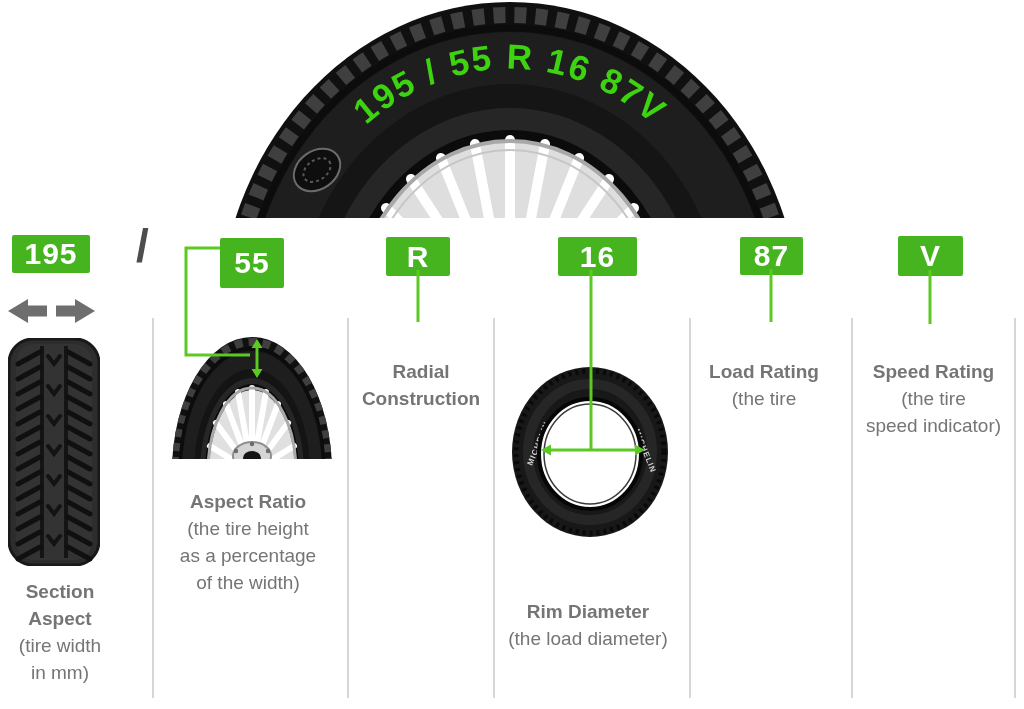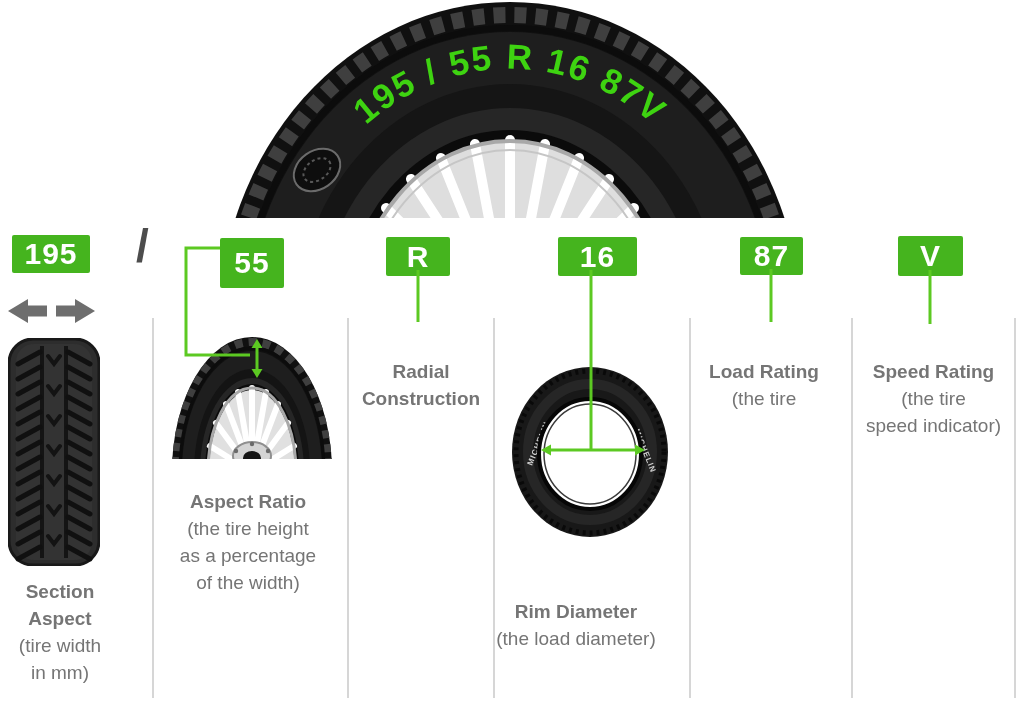--- a/index.html
+++ b/index.html
@@ -167,21 +167,21 @@
     <div>(the tire height</div>
     <div>as a percentage</div>
     <div>of the width)</div>
   </div>
 
   <div class="label" style="left:348px;top:358px;width:146px">
     <div class="b">Radial</div>
     <div class="b">Construction</div>
   </div>
 
-  <div class="label" style="left:478px;top:598px;width:196px">
+  <div class="label" style="left:490px;top:598px;width:196px">
     <div class="b">Rim Diameter</div>
     <div>(the load diameter)</div>
   </div>
 
   <div class="label" style="left:690px;top:358px;width:148px">
     <div class="b">Load Rating</div>
     <div>(the tire</div>
   </div>
 
   <div class="label" style="left:852px;top:358px;width:163px">

